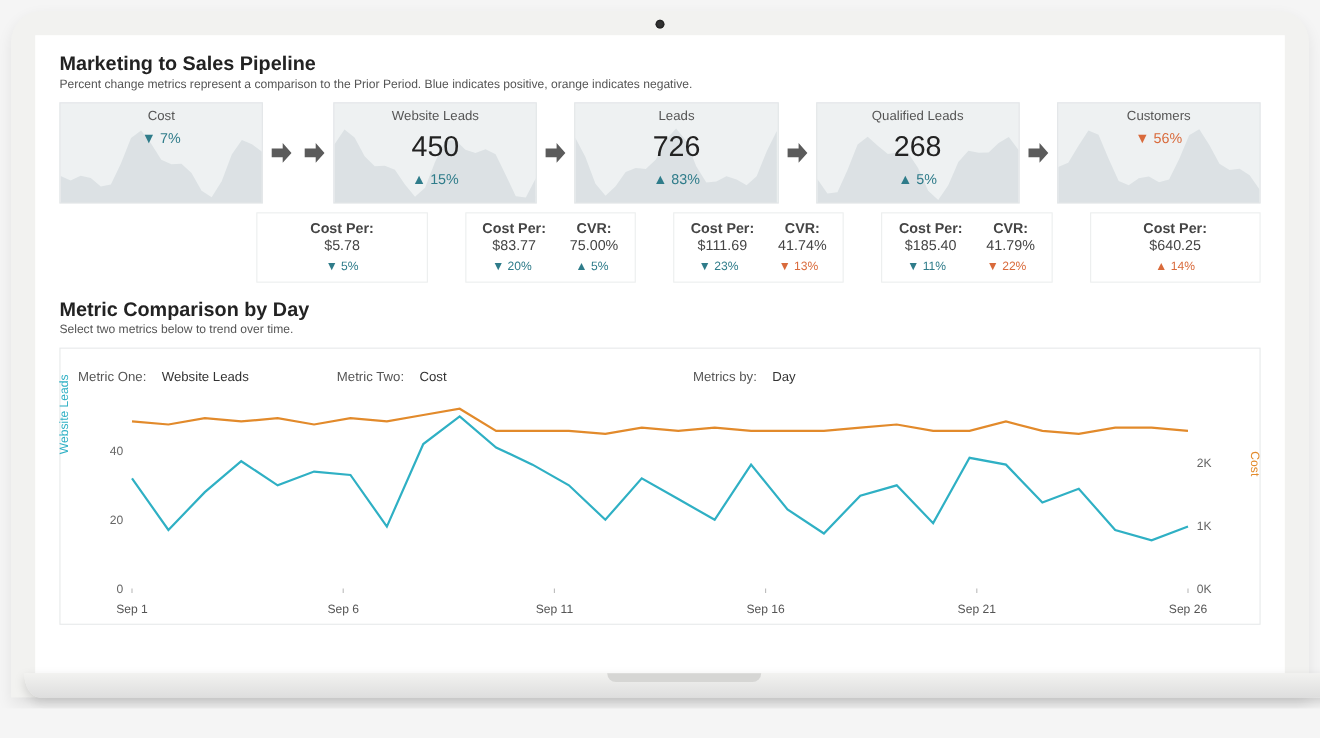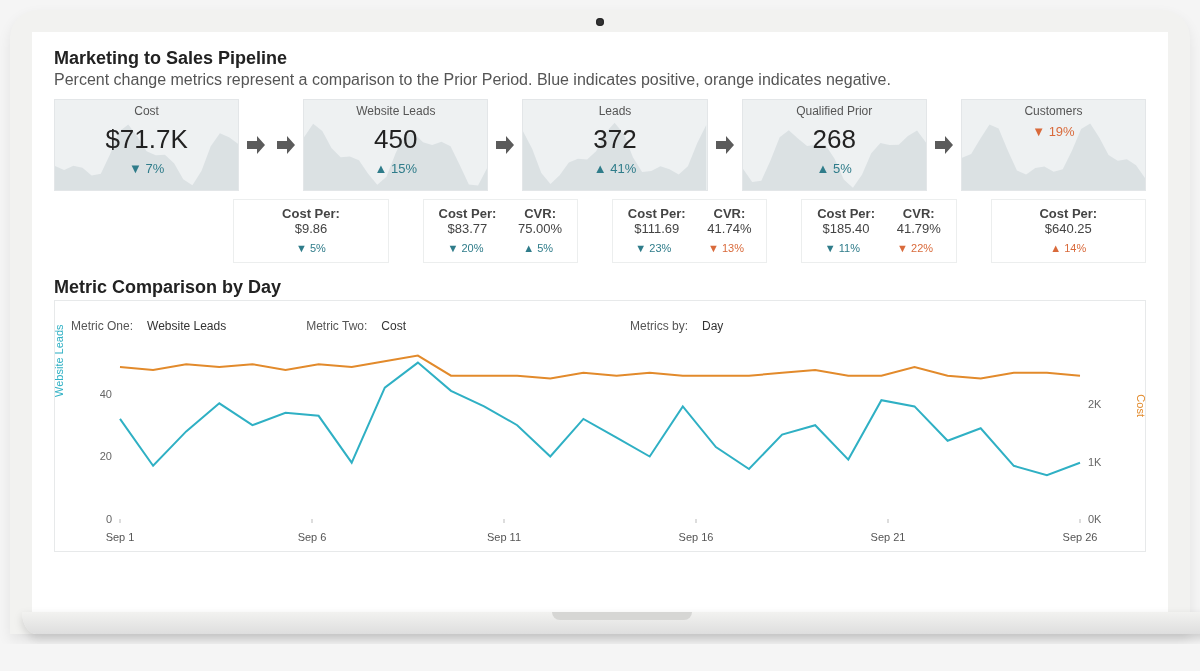--- a/index.html
+++ b/index.html
@@ -47,21 +47,21 @@
     content: "";
     position: absolute;
     top: 0; left: 50%;
     width: 140px; height: 8px;
     transform: translateX(-50%);
     background: #d6d6d4;
     border-radius: 0 0 8px 8px;
   }
 
   h2.title { font-size: 18px; font-weight: 700; color: #222; }
-  .subtitle { font-size: 16px; color: #555; margin: 2px 0 10px; }
+  .subtitle { font-size: 11px; color: #555; margin: 2px 0 10px; }
 
   
   .funnel { display: flex; align-items: stretch; gap: 4px; }
   .stage {
     flex: 1;
     border: 1px solid #e3e6e8;
     position: relative;
     overflow: hidden;
     height: 92px;
     text-align: center;
@@ -133,21 +133,20 @@
 
     <h2 class="title">Marketing to Sales Pipeline</h2>
     <div class="subtitle">Percent change metrics represent a comparison to the Prior Period. Blue indicates positive, orange indicates negative.</div>
 
     <div class="funnel" id="funnel">
         <div class="stage">
           <svg class="spark" viewBox="0 0 100 60" preserveAspectRatio="none">
             <path d="M0,60 L0,36.0 L5,38.2 L10,35.9 L15,37.0 L20,41.2 L25,40.3 L30,29.8 L35,17.2 L40,13.4 L45,20.0 L50,28.0 L55,30.2 L60,29.9 L65,34.5 L70,43.3 L75,46.6 L80,38.6 L85,25.3 L90,18.2 L95,20.3 L100,24.0 L100,60 Z" fill="#c9d2d6"></path>
           </svg>
           <div class="stage-label">Cost</div>
-          <div class="stage-value">$71.7K</div>
           <div class="stage-delta pos">▼ 7%</div>
         </div>
         <div class="arrow">
           <svg width="24" height="24" viewBox="0 0 24 24">
             <path d="M3 8h10V3l8 9-8 9v-5H3z"></path>
           </svg>
         </div>
         <div class="arrow">
           <svg width="24" height="24" viewBox="0 0 24 24">
             <path d="M3 8h10V3l8 9-8 9v-5H3z"></path>
@@ -164,56 +163,56 @@
         <div class="arrow">
           <svg width="24" height="24" viewBox="0 0 24 24">
             <path d="M3 8h10V3l8 9-8 9v-5H3z"></path>
           </svg>
         </div>
         <div class="stage">
           <svg class="spark" viewBox="0 0 100 60" preserveAspectRatio="none">
             <path d="M0,60 L0,17.1 L5,26.6 L10,39.9 L15,45.8 L20,41.1 L25,34.1 L30,32.1 L35,32.5 L40,27.8 L45,18.0 L50,12.4 L55,18.5 L60,31.2 L65,39.3 L70,38.8 L75,36.1 L80,37.8 L85,40.6 L90,36.1 L95,23.8 L100,13.7 L100,60 Z" fill="#c9d2d6"></path>
           </svg>
           <div class="stage-label">Leads</div>
-          <div class="stage-value">372</div>
-          <div class="stage-delta pos">▲ 41%</div>
+          <div class="stage-value">726</div>
+          <div class="stage-delta pos">▲ 83%</div>
         </div>
         <div class="arrow">
           <svg width="24" height="24" viewBox="0 0 24 24">
             <path d="M3 8h10V3l8 9-8 9v-5H3z"></path>
           </svg>
         </div>
         <div class="stage">
           <svg class="spark" viewBox="0 0 100 60" preserveAspectRatio="none">
             <path d="M0,60 L0,37.5 L5,44.7 L10,44.1 L15,33.0 L20,20.4 L25,16.5 L30,21.0 L35,25.1 L40,24.4 L45,24.5 L50,32.0 L55,43.4 L60,47.9 L65,40.6 L70,29.1 L75,23.5 L80,24.5 L85,24.4 L90,19.7 L95,16.7 L100,23.3 L100,60 Z" fill="#c9d2d6"></path>
           </svg>
-          <div class="stage-label">Qualified Prior</div>
+          <div class="stage-label">Qualified Leads</div>
           <div class="stage-value">268</div>
           <div class="stage-delta pos">▲ 5%</div>
         </div>
         <div class="arrow">
           <svg width="24" height="24" viewBox="0 0 24 24">
             <path d="M3 8h10V3l8 9-8 9v-5H3z"></path>
           </svg>
         </div>
         <div class="stage">
           <svg class="spark" viewBox="0 0 100 60" preserveAspectRatio="none">
             <path d="M0,60 L0,31.5 L5,29.5 L10,21.2 L15,13.4 L20,15.6 L25,27.5 L30,38.5 L35,40.6 L40,37.1 L45,36.3 L50,39.1 L55,37.8 L60,27.7 L65,15.8 L70,12.8 L75,20.6 L80,30.0 L85,33.1 L90,32.4 L95,35.6 L100,42.8 L100,60 Z" fill="#c9d2d6"></path>
           </svg>
           <div class="stage-label">Customers</div>
-          <div class="stage-delta neg">▼ 19%</div>
+          <div class="stage-delta neg">▼ 56%</div>
         </div>
       </div>
 
     <div class="details-row" id="details">
         <div class="detail-spacer"></div>
         <div class="arrow-spacer"></div>
         <div class="detail">
           <div class="cols">
-            <div><strong>Cost Per:</strong><span>$9.86</span></div>
+            <div><strong>Cost Per:</strong><span>$5.78</span></div>
           </div>
           <div class="deltas">
             <span class="pos">▼ 5%</span>
           </div>
         </div>
         <div class="arrow-spacer"></div>
         <div class="detail">
           <div class="cols">
             <div><strong>Cost Per:</strong><span>$83.77</span></div>
             <div><strong>CVR:</strong><span>75.00%</span></div>
@@ -251,20 +250,21 @@
             <div><strong>Cost Per:</strong><span>$640.25</span></div>
           </div>
           <div class="deltas">
             <span class="neg">▲ 14%</span>
           </div>
         </div>
       </div>
 
     <div class="section2">
       <h2 class="title">Metric Comparison by Day</h2>
+      <div class="subtitle">Select two metrics below to trend over time.</div>
 
       <div class="chart-box">
         <div class="controls">
           <div class="pair">
             <span>Metric One:</span>
             <span class="val">Website Leads</span>
           </div>
           <div class="pair" style="margin-left:56px;">
             <span>Metric Two:</span>
             <span class="val">Cost</span>

